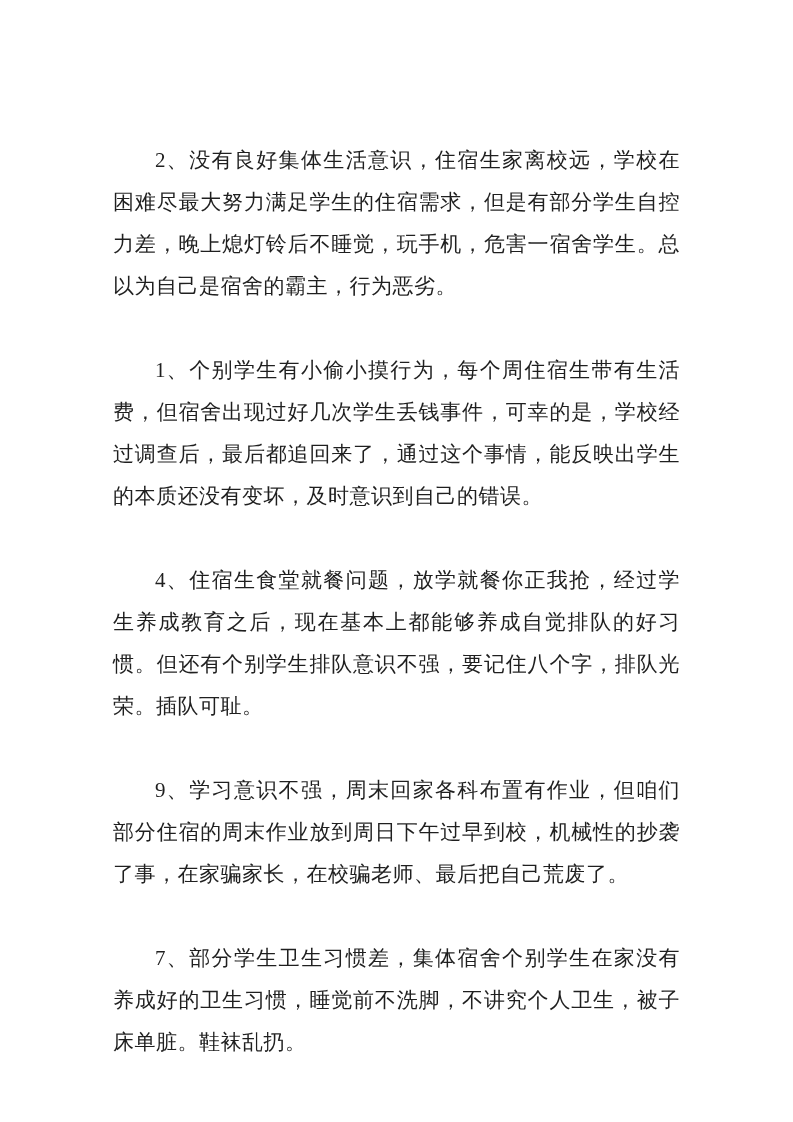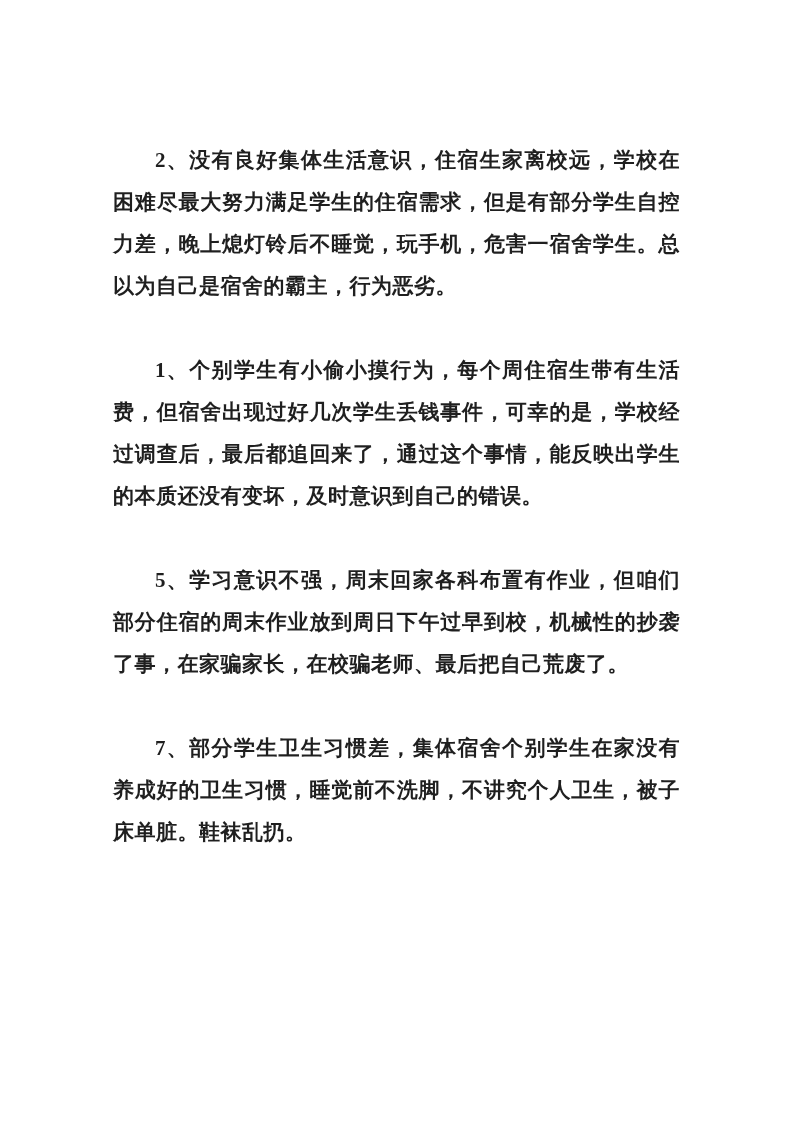--- a/index.html
+++ b/index.html
@@ -9,21 +9,20 @@
   }
   .page {
     position: relative;
     width: 793px;
     height: 1122px;
     margin: 0 auto;
     background: #ffffff;
     overflow: hidden;
     box-sizing: border-box;
     padding: 139px 113px 0 113px;
-    font-weight: bold;
   }
   .doc-body {
     font-family: "Liberation Serif", "DejaVu Serif", serif;
     font-size: 21px;
     line-height: 42px;
     color: #1f1f1f;
     text-align: justify;
     letter-spacing: 0.5px;
   }
   .para {
@@ -36,16 +35,17 @@
     margin-bottom: 0;
   }
 </style>
 </head>
 <body>
 
 <div class="page">
   <div class="doc-body">
     <p class="para">2、没有良好集体生活意识，住宿生家离校远，学校在困难尽最大努力满足学生的住宿需求，但是有部分学生自控力差，晚上熄灯铃后不睡觉，玩手机，危害一宿舍学生。总以为自己是宿舍的霸主，行为恶劣。</p>
     <p class="para">1、个别学生有小偷小摸行为，每个周住宿生带有生活费，但宿舍出现过好几次学生丢钱事件，可幸的是，学校经过调查后，最后都追回来了，通过这个事情，能反映出学生的本质还没有变坏，及时意识到自己的错误。</p>
-    <p class="para">5、学习意识不强，周末回家各科布置有作业，但咱们部分住宿的周末作业放到周日下午过早到校，机械性的抄袭了事，在家骗家长，在校骗老师、最后把自己荒废了。</p>
+    <p class="para">4、住宿生食堂就餐问题，放学就餐你正我抢，经过学生养成教育之后，现在基本上都能够养成自觉排队的好习惯。但还有个别学生排队意识不强，要记住八个字，排队光荣。插队可耻。</p>
+    <p class="para">9、学习意识不强，周末回家各科布置有作业，但咱们部分住宿的周末作业放到周日下午过早到校，机械性的抄袭了事，在家骗家长，在校骗老师、最后把自己荒废了。</p>
     <p class="para">7、部分学生卫生习惯差，集体宿舍个别学生在家没有养成好的卫生习惯，睡觉前不洗脚，不讲究个人卫生，被子床单脏。鞋袜乱扔。</p>
   </div>
 </div>
 
 </body></html>

